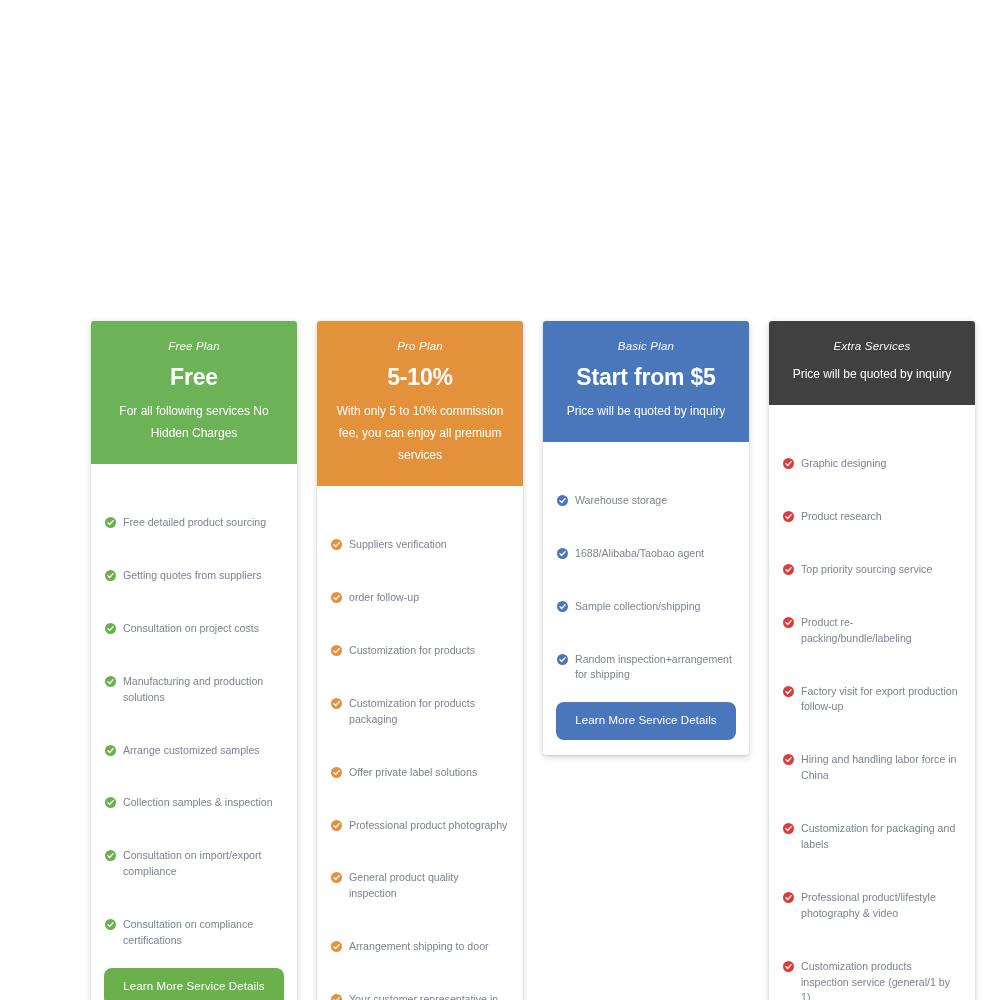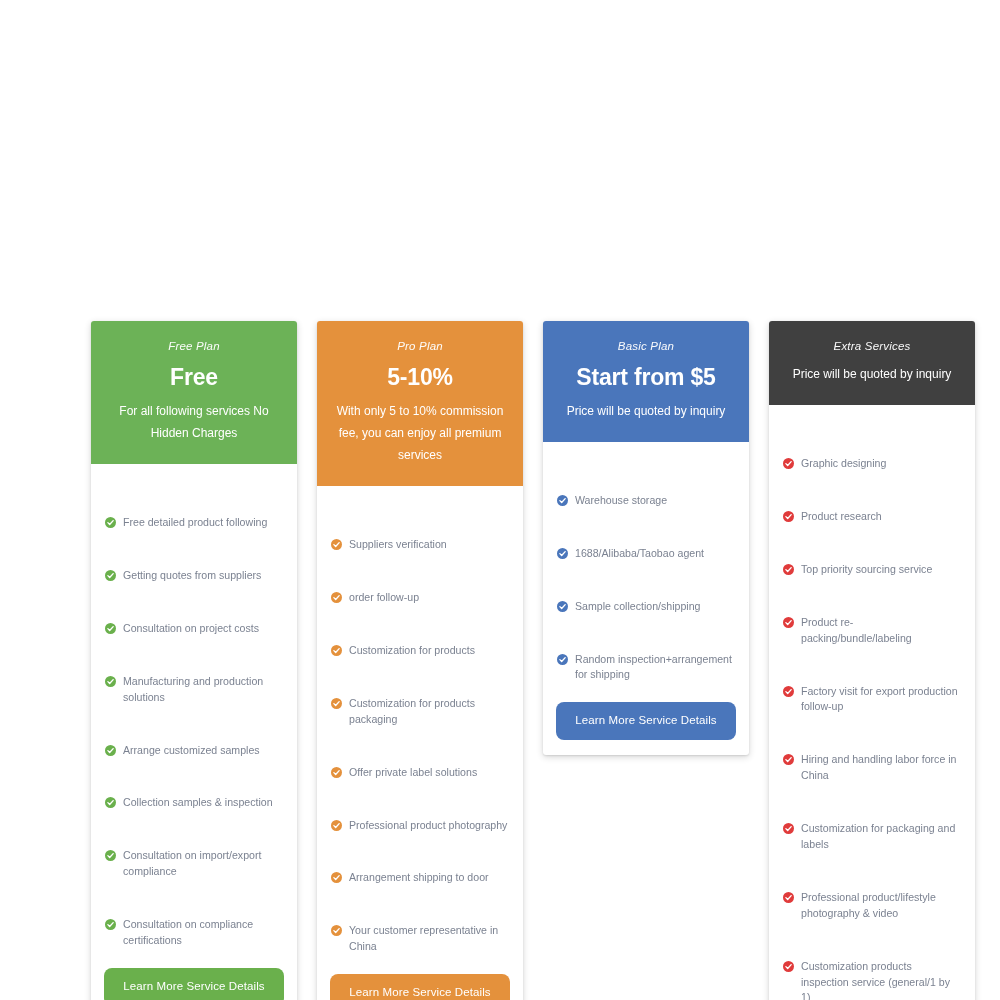--- a/index.html
+++ b/index.html
@@ -118,21 +118,21 @@
           <div class="plan-price">Free</div>
           <div class="plan-desc">For all following services No Hidden Charges</div>
         </div>
         <div class="card-body">
           <ul class="features">
             <li><span class="check-icon">
                 <svg viewBox="0 0 16 16" xmlns="http://www.w3.org/2000/svg">
                   <circle cx="8" cy="8" r="8" fill="#6ab04c"></circle>
                   <path d="M4.2 8.2 L6.8 10.8 L11.9 5.3" fill="none" stroke="#ffffff" stroke-width="2" stroke-linecap="round" stroke-linejoin="round"></path>
                 </svg>
-              </span><span>Free detailed product following</span></li>
+              </span><span>Free detailed product sourcing</span></li>
             <li><span class="check-icon">
                 <svg viewBox="0 0 16 16" xmlns="http://www.w3.org/2000/svg">
                   <circle cx="8" cy="8" r="8" fill="#6ab04c"></circle>
                   <path d="M4.2 8.2 L6.8 10.8 L11.9 5.3" fill="none" stroke="#ffffff" stroke-width="2" stroke-linecap="round" stroke-linejoin="round"></path>
                 </svg>
               </span><span>Getting quotes from suppliers</span></li>
             <li><span class="check-icon">
                 <svg viewBox="0 0 16 16" xmlns="http://www.w3.org/2000/svg">
                   <circle cx="8" cy="8" r="8" fill="#6ab04c"></circle>
                   <path d="M4.2 8.2 L6.8 10.8 L11.9 5.3" fill="none" stroke="#ffffff" stroke-width="2" stroke-linecap="round" stroke-linejoin="round"></path>
@@ -216,20 +216,26 @@
                 <svg viewBox="0 0 16 16" xmlns="http://www.w3.org/2000/svg">
                   <circle cx="8" cy="8" r="8" fill="#e4913c"></circle>
                   <path d="M4.2 8.2 L6.8 10.8 L11.9 5.3" fill="none" stroke="#ffffff" stroke-width="2" stroke-linecap="round" stroke-linejoin="round"></path>
                 </svg>
               </span><span>Professional product photography</span></li>
             <li><span class="check-icon">
                 <svg viewBox="0 0 16 16" xmlns="http://www.w3.org/2000/svg">
                   <circle cx="8" cy="8" r="8" fill="#e4913c"></circle>
                   <path d="M4.2 8.2 L6.8 10.8 L11.9 5.3" fill="none" stroke="#ffffff" stroke-width="2" stroke-linecap="round" stroke-linejoin="round"></path>
                 </svg>
+              </span><span>General product quality inspection</span></li>
+            <li><span class="check-icon">
+                <svg viewBox="0 0 16 16" xmlns="http://www.w3.org/2000/svg">
+                  <circle cx="8" cy="8" r="8" fill="#e4913c"></circle>
+                  <path d="M4.2 8.2 L6.8 10.8 L11.9 5.3" fill="none" stroke="#ffffff" stroke-width="2" stroke-linecap="round" stroke-linejoin="round"></path>
+                </svg>
               </span><span>Arrangement shipping to door</span></li>
             <li><span class="check-icon">
                 <svg viewBox="0 0 16 16" xmlns="http://www.w3.org/2000/svg">
                   <circle cx="8" cy="8" r="8" fill="#e4913c"></circle>
                   <path d="M4.2 8.2 L6.8 10.8 L11.9 5.3" fill="none" stroke="#ffffff" stroke-width="2" stroke-linecap="round" stroke-linejoin="round"></path>
                 </svg>
               </span><span>Your customer representative in China</span></li>
           </ul>
         </div>
         <div class="card-footer">

